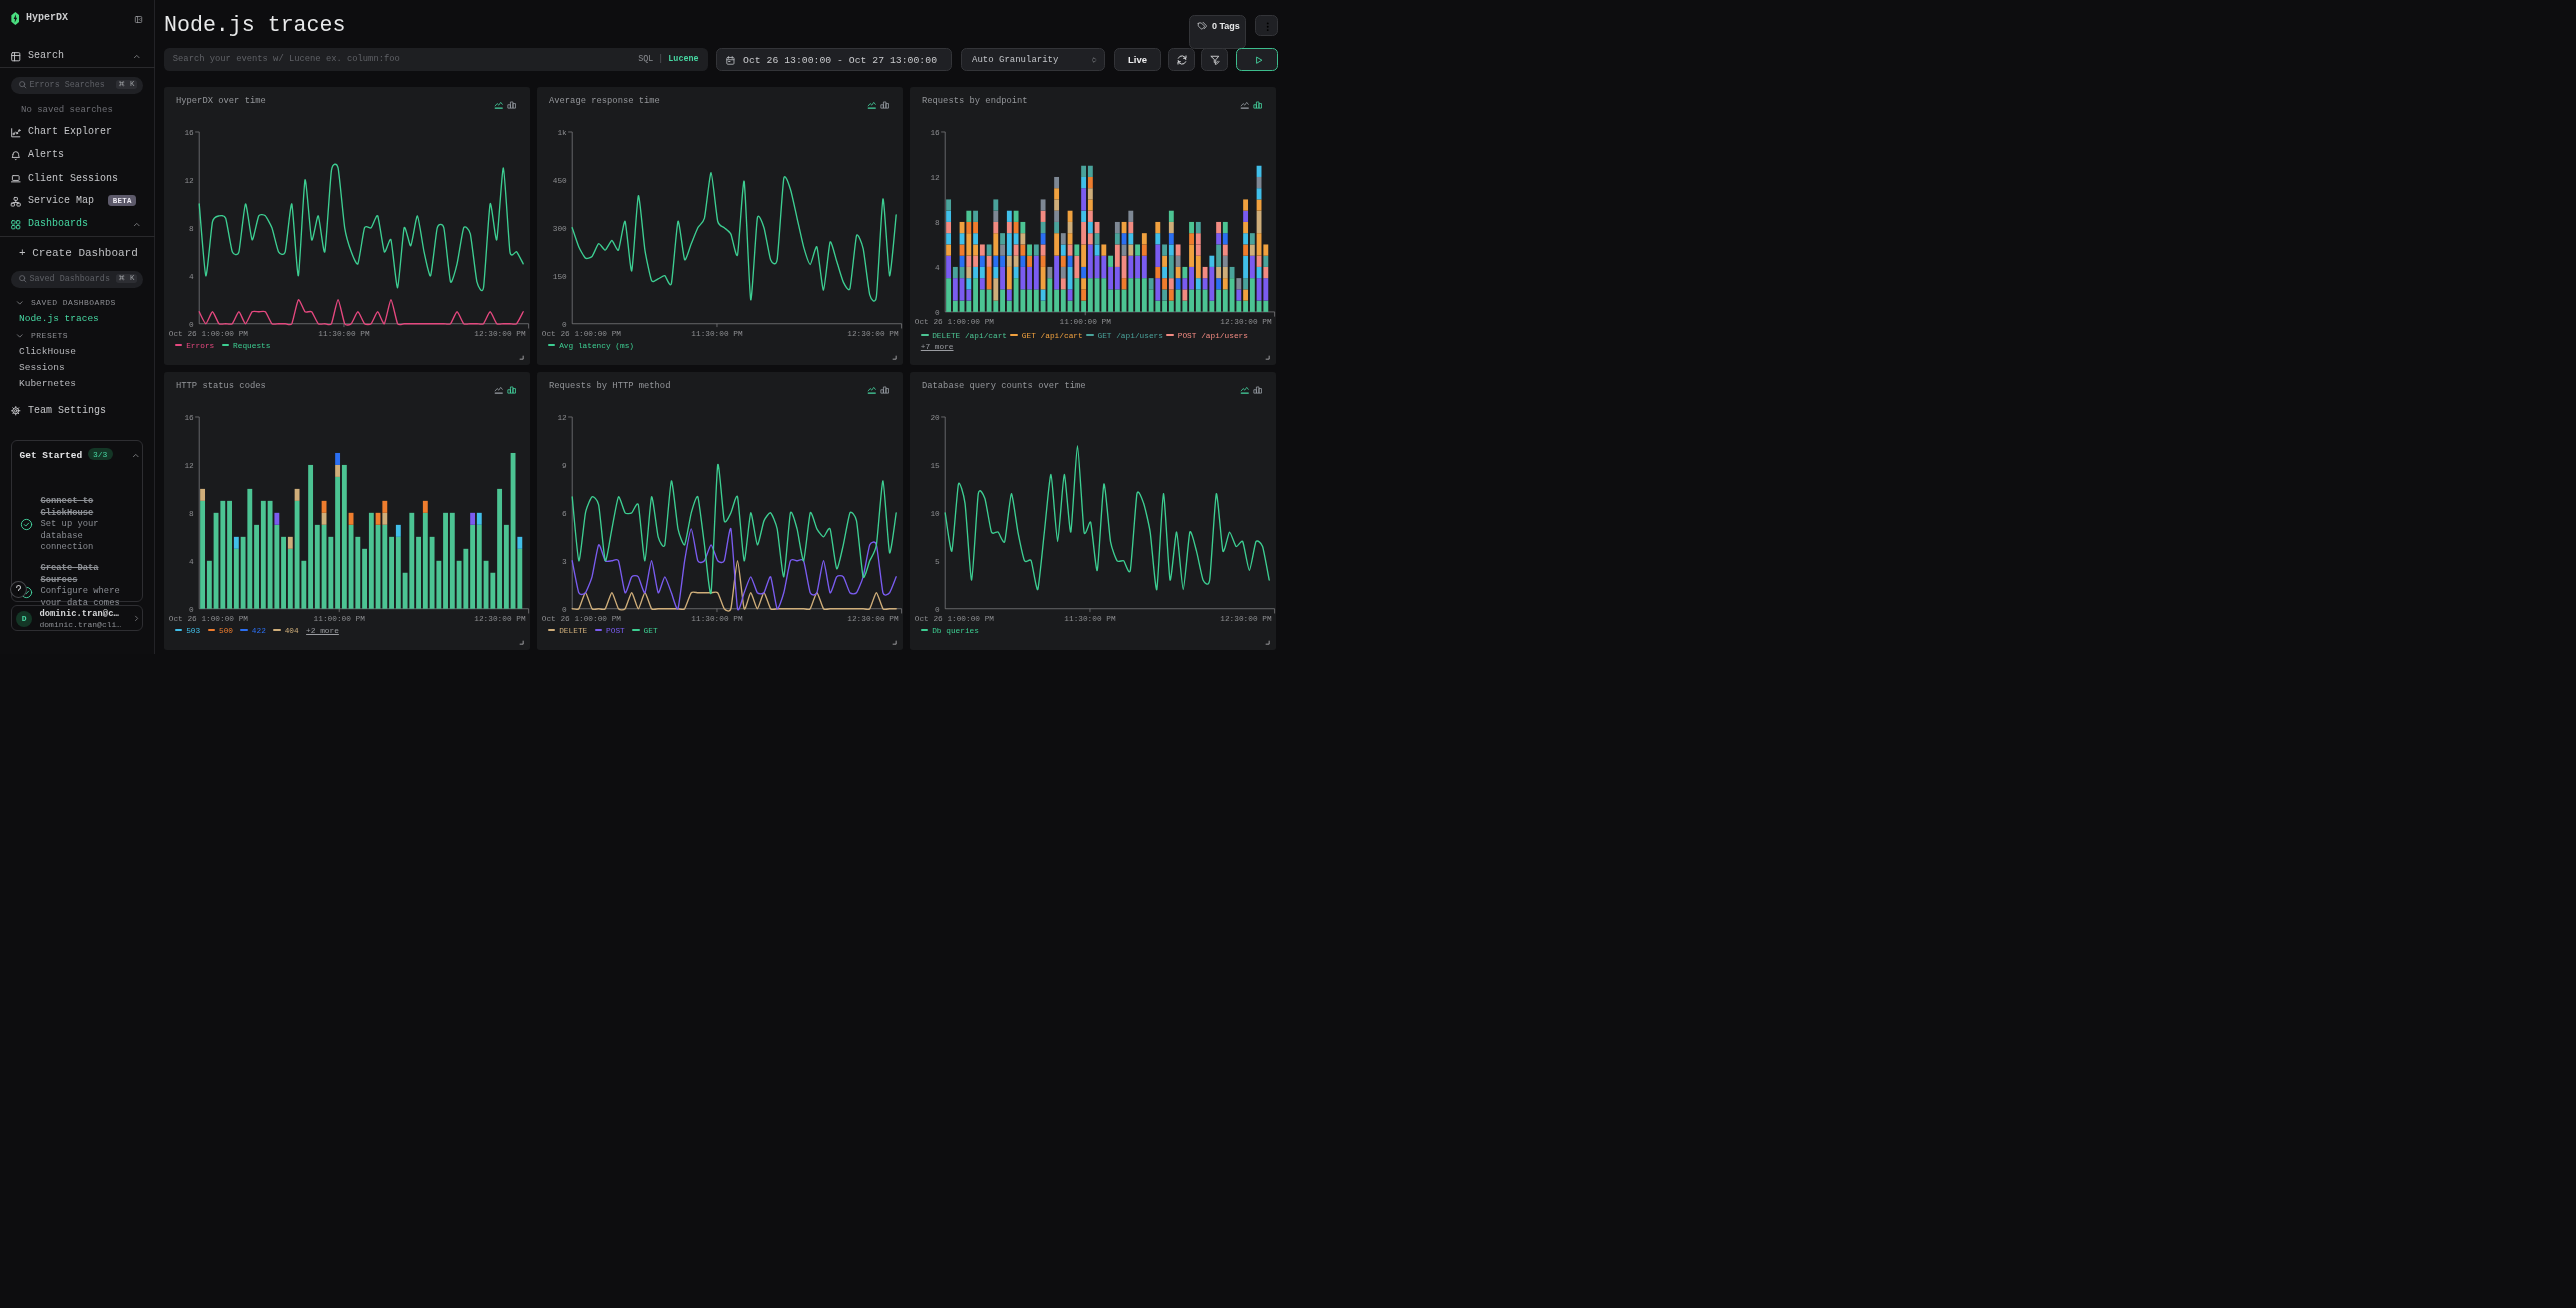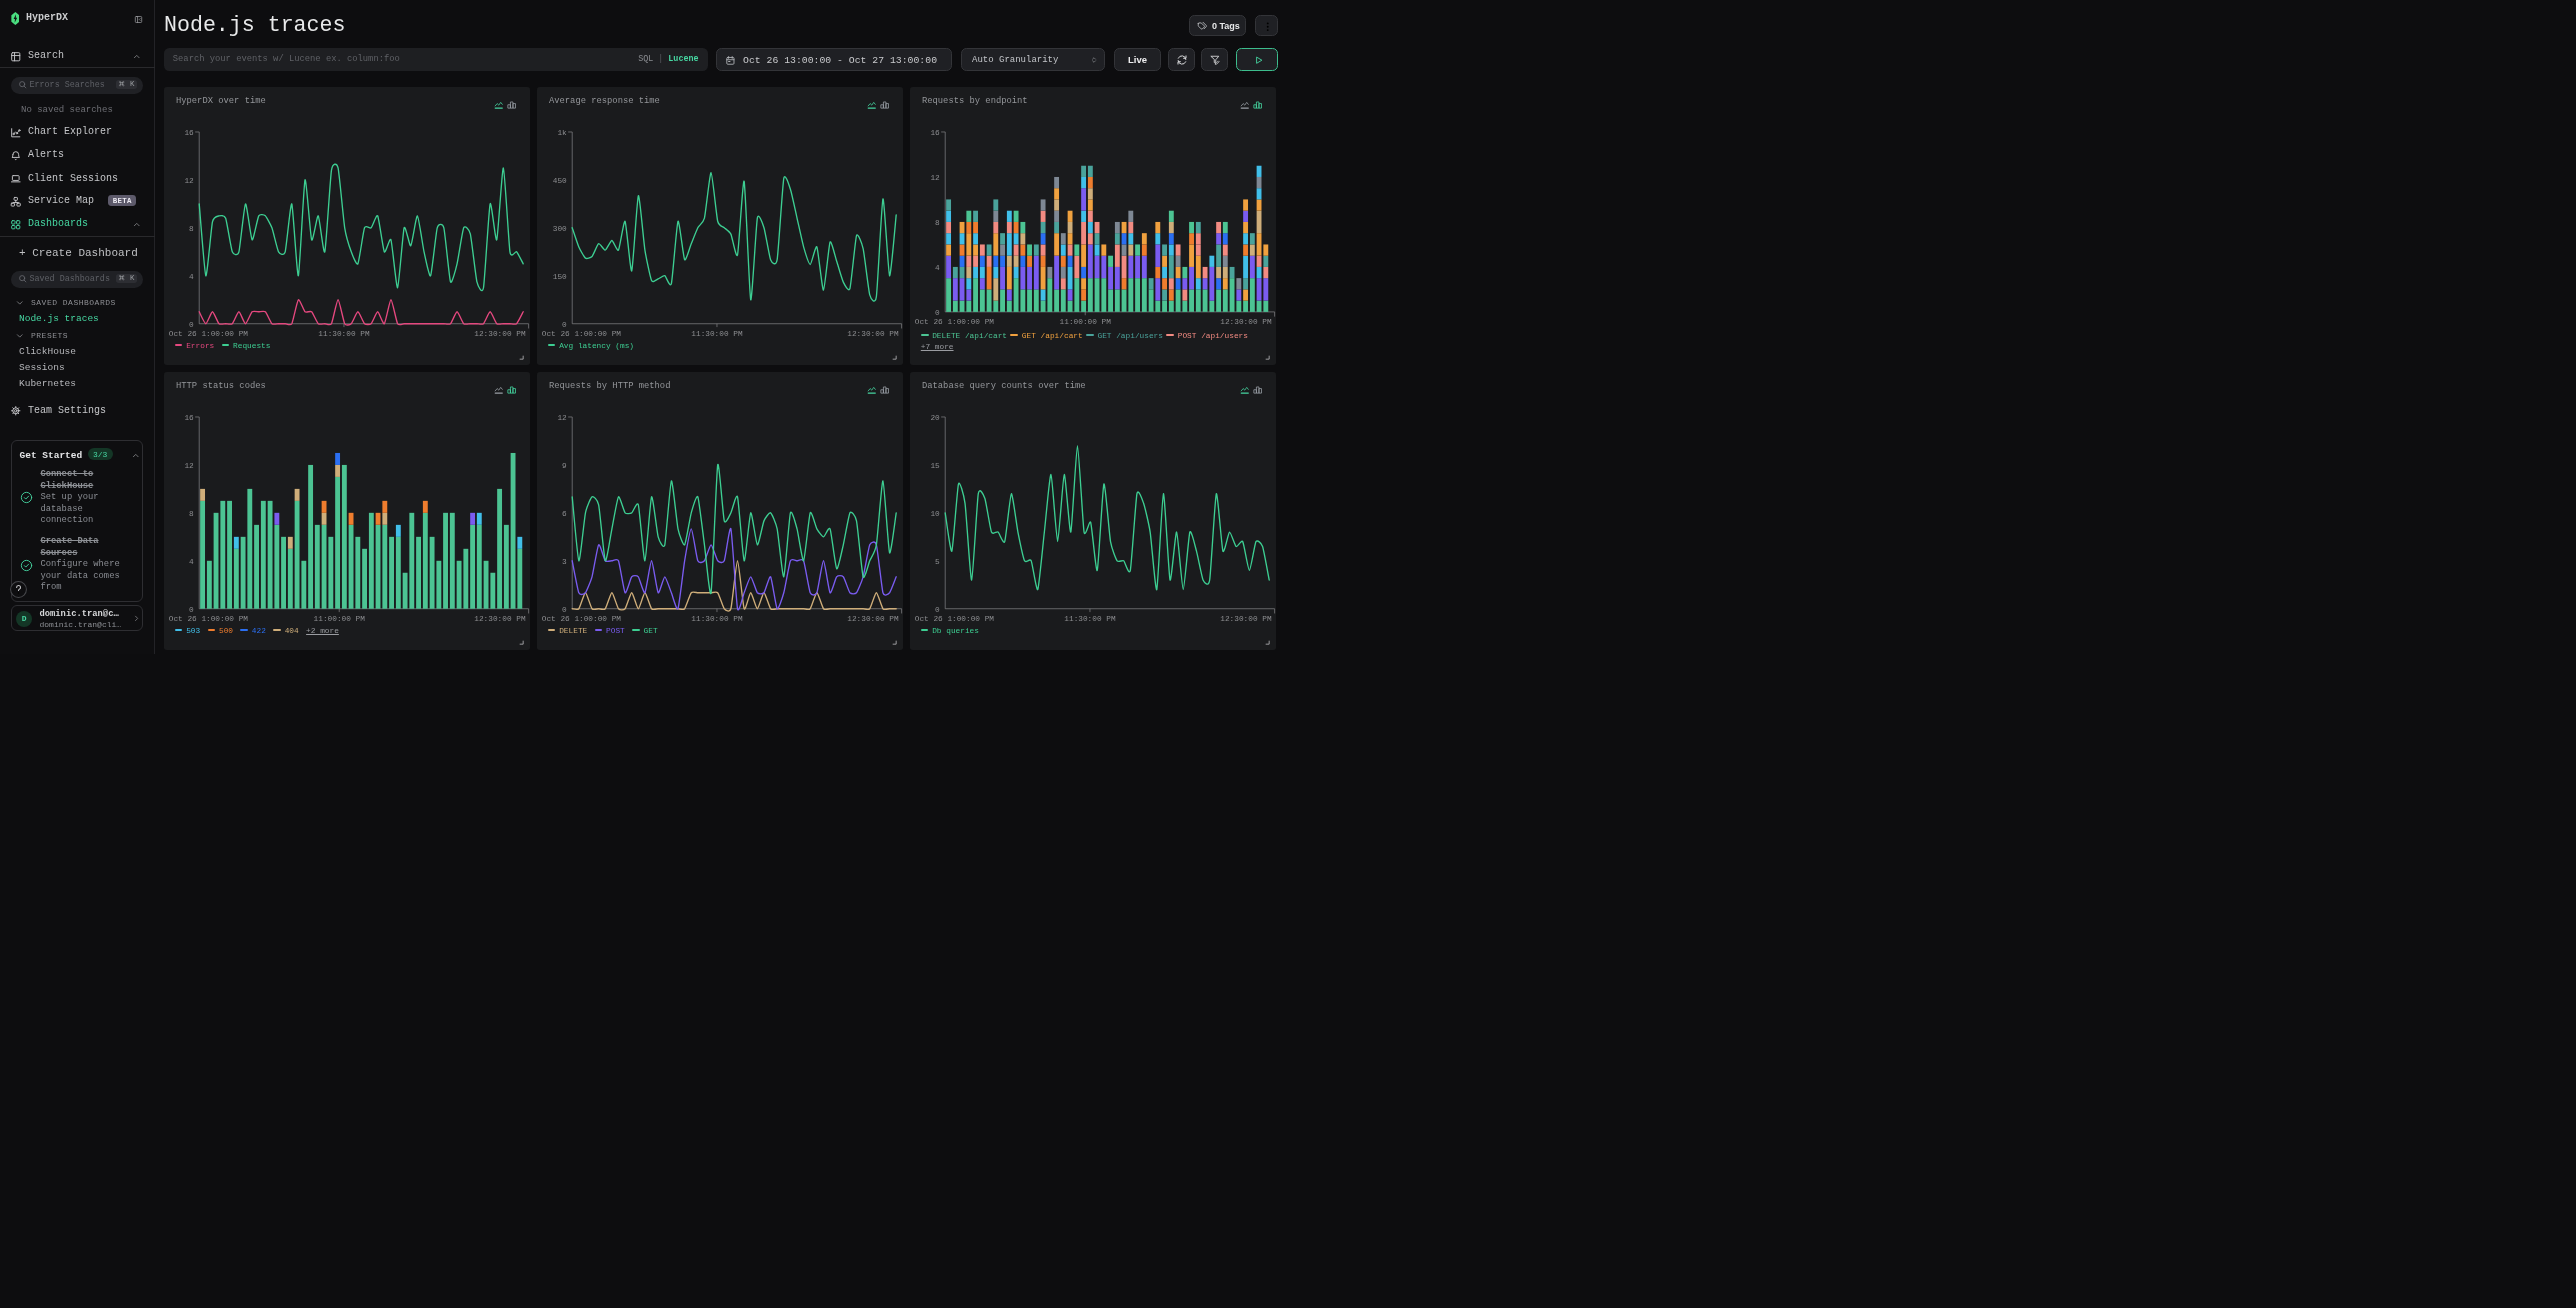--- a/index.html
+++ b/index.html
@@ -8,21 +8,21 @@
 .sidebar { position:absolute; left:0; top:0; width:155px; height:654px;
   background:#0e0e10; border-right:0.7px solid #232327; z-index:2; }
 .pill { position:absolute; left:10.5px; width:132px; height:17px;
   background:#202125; border-radius:675px; }
 .pilltxt { position:absolute; left:19px; top:3.4px; font-size:8.4px; color:#5e6066; }
 .kbd { position:absolute; right:5.4px; top:3px; background:#2d2e33; border-radius:2.7px;
   font-size:7.4px; color:#9a9da1; padding:0px 2.7px 0.7px 2px; }
 .beta { position:absolute; left:108px; top:195px; background:#5d5a6b; color:#eceaf2;
   font-size:7.4px; font-weight:bold; letter-spacing:0.3px; border-radius:3.4px; padding:1.7px 4.7px; }
 .card { border:0.7px solid #2e2e32; border-radius:6px; background:#0e0e10; }
-.gsi { position:absolute; left:8px; width:116px; }
+.gsi { position:absolute; left:8px; width:116px;margin-top:27px; }
 .gst { margin-left:21px; font-size:8.8px; line-height:11.5px; color:#90939a; width:95px; white-space:normal; }
 .strike { text-decoration:line-through; color:#8e9196; font-weight:bold; }
 .gsd { color:#8b8e94; }
 .btn { position:absolute; background:#1f2024; border:0.7px solid #333438; border-radius:5.4px; }
 .btn span { white-space:nowrap; }
 .panel { position:absolute; background:#1a1b1d; border-radius:2.7px; }
 .ptitle { position:absolute; left:12px; top:8.8px; font-size:8.8px; color:#94969a; }
 .chart { position:absolute; left:0; top:0; }
 .tick { font-size:11.5px; fill:#8c8d90; font-family:"Liberation Mono", monospace; }
 .lgd { position:absolute; left:10.8px; white-space:nowrap; font-size:7.8px; height:11.5px; }
@@ -161,21 +161,21 @@
 <div class="abs" style="left:4.7px;top:4.7px;width:16px;height:16px;border-radius:50%;background:#143626;color:#46d6a1;font-size:8px;font-weight:bold;text-align:center;line-height:16px">D</div>
 <div class="abs" style="left:28px;top:3.4px;font-size:8.8px;font-weight:bold;color:#d8d9db">dominic.tran@c…</div>
 <div class="abs" style="left:28px;top:13.5px;font-size:8px;color:#8e9095">dominic.tran@cli…</div>
 <svg class="" style="position:absolute;left:120px;top:8px" width="8.8" height="8.8" viewBox="0 0 24 24" fill="none" stroke="#8a8b8f" stroke-width="2" stroke-linecap="round" stroke-linejoin="round">
         <path d="M9.5 6 l6 6 -6 6"></path>
       </svg>
 </div>
   </div>
 <div class="abs" style="left:155px;top:0;width:1133px;height:654px"></div>
 <div class="abs" style="left:164px;top:15px;font-size:21.6px;line-height:21.6px;font-weight:500;color:#e8e9ea">Node.js traces</div>
-<div class="btn" style="left:1189px;top:15px;width:57px;height:21px">
+<div class="btn" style="left:1189px;top:15px;width:57px;height:34px">
     <svg class="" style="position:absolute;left:6.8px;top:4.7px" width="10.8" height="10.8" viewBox="0 0 24 24" fill="none" stroke="#b8babd" stroke-width="2" stroke-linecap="round" stroke-linejoin="round">
       <path d="M2.8 5.5 v4.8 c0 .5 .2 1 .6 1.4 l5.8 5.8 c.8 .8 2 .8 2.8 0 l4 -4 c.8 -.8 .8 -2 0 -2.8 L10.2 4.9 c-.4 -.4 -.9 -.6 -1.4 -.6 H4.2 A1.4 1.4 0 0 0 2.8 5.5 Z"></path>
       <circle cx="6.5" cy="8" r=".9" fill="currentColor" stroke="none"></circle>
       <path d="M13.3 2.8 l7 7 c.8 .8 .8 2.1 0 2.9 l-4.6 4.6"></path>
     </svg>
     <span style="position:absolute;left:22px;top:4.7px;font-size:9px;font-weight:bold;color:#e7e8e9;font-family:&quot;Liberation Sans&quot;,sans-serif">0 Tags</span>
   </div>
 <div class="btn" style="left:1255px;top:15px;width:23px;height:21px">
     <svg class="" style="position:absolute;left:6px;top:4.7px" width="11.5" height="11.5" viewBox="0 0 24 24" fill="none" stroke="#dfe0e2" stroke-width="2" stroke-linecap="round" stroke-linejoin="round">
       <circle cx="12" cy="5" r="2" fill="currentColor" stroke="none"></circle>

